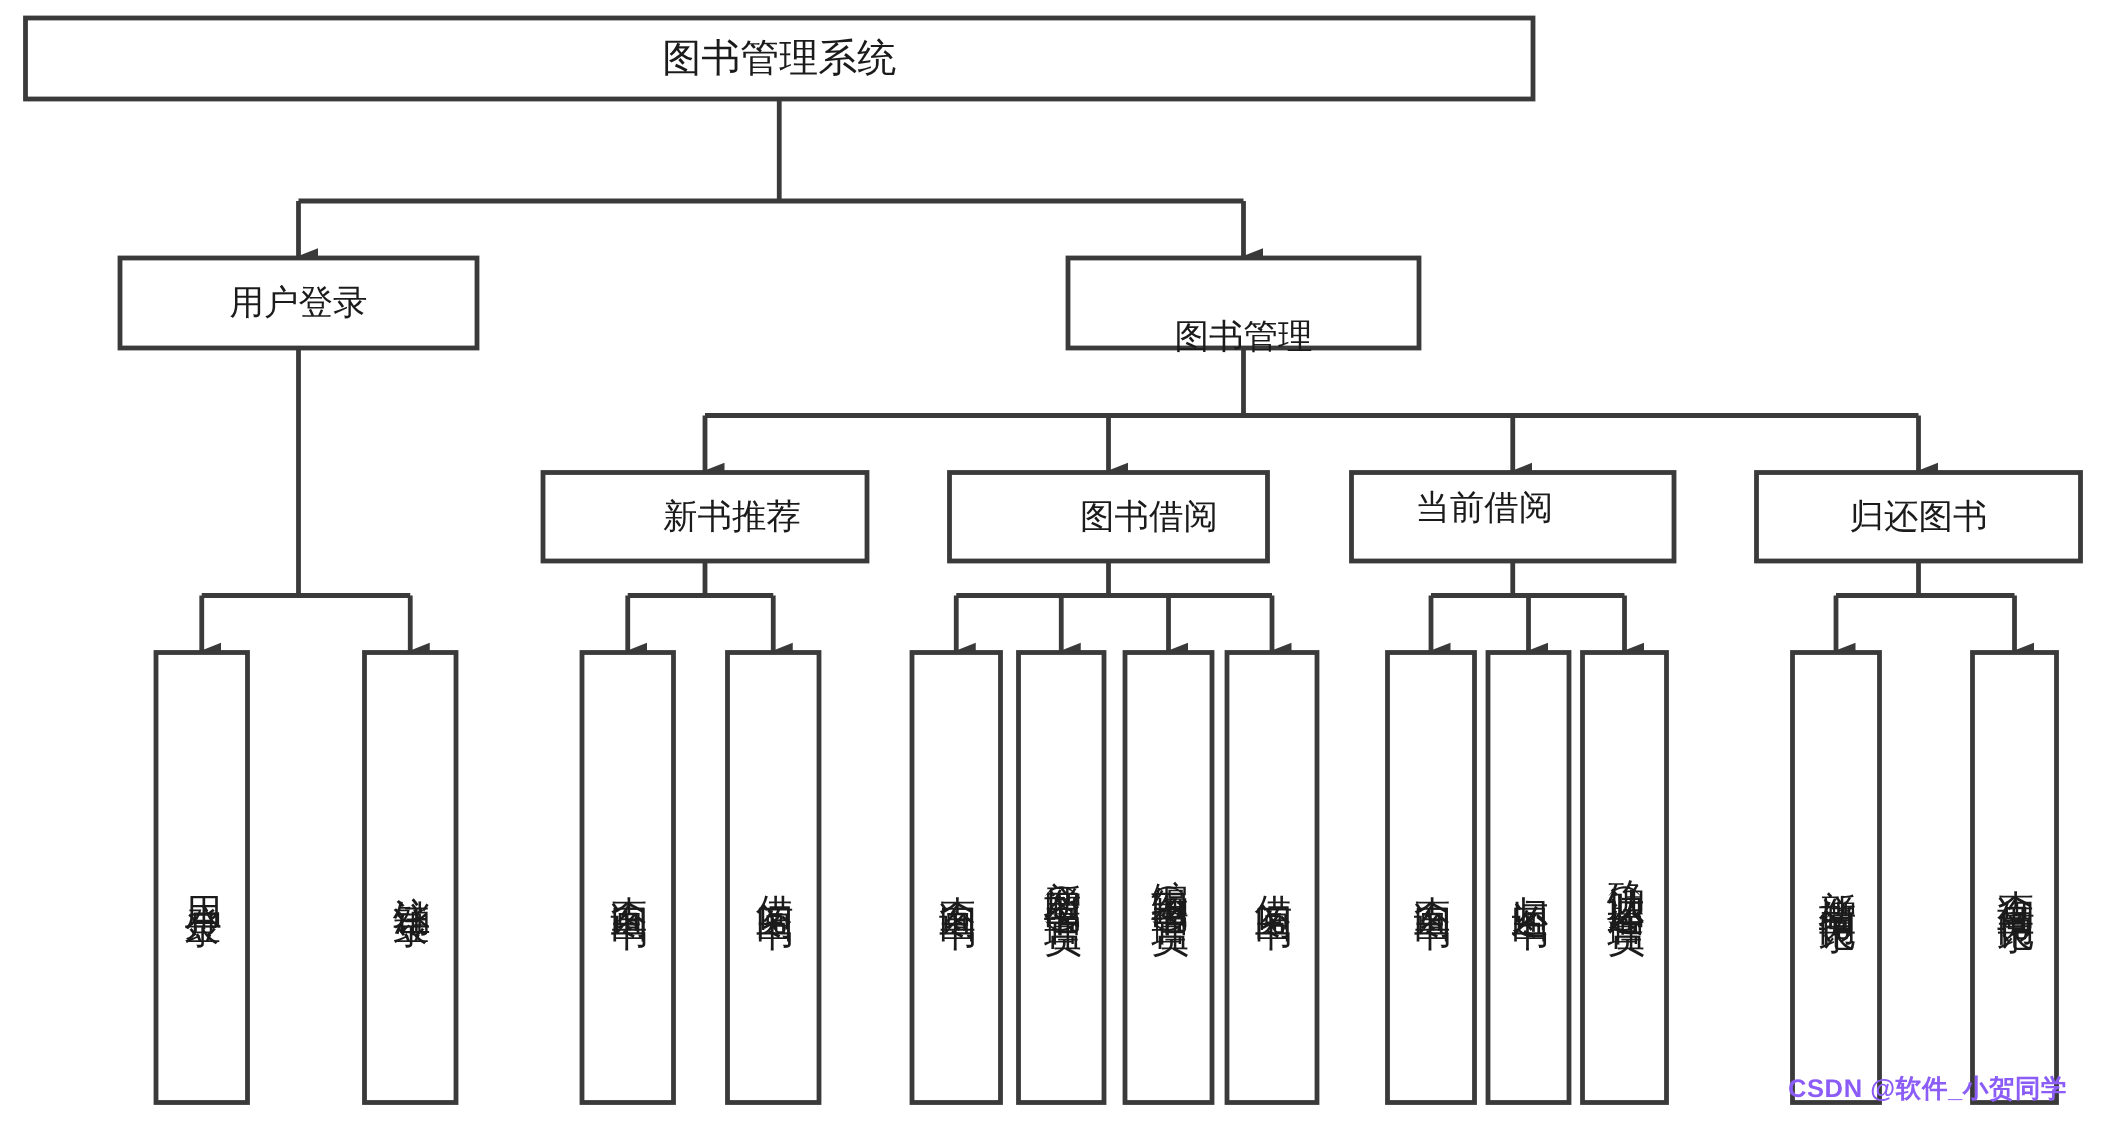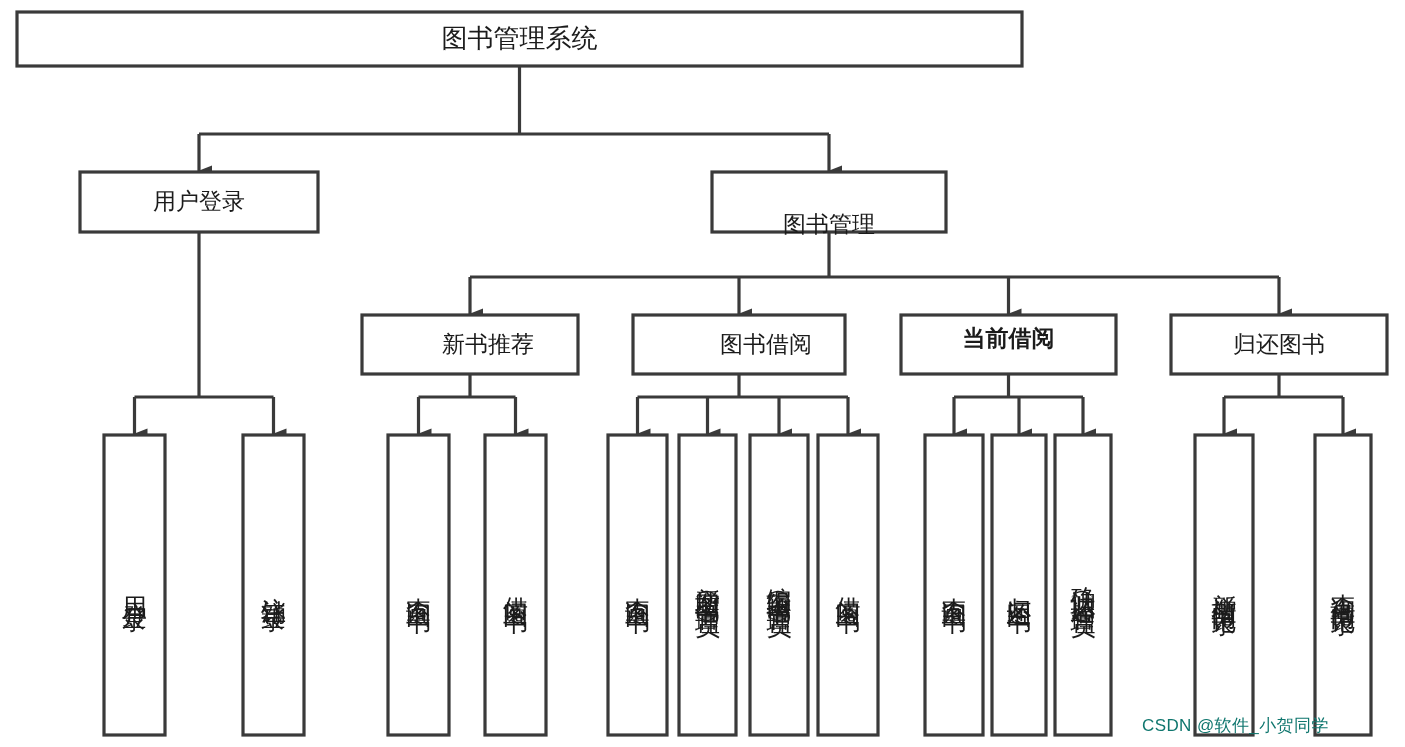--- a/index.html
+++ b/index.html
@@ -28,25 +28,26 @@
   .leaf-label{
     writing-mode:vertical-rl;
     text-orientation:upright;
     font-size:25px;
     letter-spacing:4px;
     line-height:1;
     white-space:normal;
   }
   .watermark{
     position:absolute;
-    left:1142px;top:714px;
+    left:1192px;top:714px;
     font-size:17px;
-    color:#0f766e;
+    color:#8b5cf6;
     letter-spacing:0.4px;
     white-space:nowrap;
+    font-weight:bold;
   }
 </style>
 </head>
 <body>
 
 <div id="stage">
 
   <svg class="diagram" viewBox="0 0 1405 747">
     <defs>
       <marker id="arrow" viewBox="0 0 12 14" refX="6" refY="13" markerWidth="12" markerHeight="14" orient="auto-start-reverse" markerUnits="userSpaceOnUse">
@@ -111,21 +112,21 @@
         <rect x="1315" y="435" width="56" height="300" class="node-box"></rect>
       </g>
   </svg>
 
   <div id="labels-layer">
       <div class="node-label lvl0-label" style="left: 17px; top: 12px; width: 1005px; height: 54px;">图书管理系统</div>
       <div class="node-label lvl1-label" style="left: 80px; top: 172px; width: 238px; height: 60px;">用户登录</div>
       <div class="node-label lvl1-label" style="left: 712px; top: 172px; width: 234px; height: 60px; margin-top: 23px;">图书管理</div>
       <div class="node-label lvl2-label" style="left: 362px; top: 315px; width: 252px; height: 59px;">新书推荐</div>
       <div class="node-label lvl2-label" style="left: 633px; top: 315px; width: 212px; height: 59px; margin-left: 27px;">图书借阅</div>
-      <div class="node-label lvl2-label" style="left: 901px; top: 315px; width: 215px; height: 48px; font-weight: bold;">当前借阅</div>
+      <div class="node-label lvl2-label" style="left: 882px; top: 315px; width: 215px; height: 48px;">当前借阅</div>
       <div class="node-label lvl2-label" style="left: 1171px; top: 315px; width: 216px; height: 59px;">归还图书</div>
       <div class="node-label leaf-label" style="left: 104px; top: 435px; width: 61px; height: 300px;">用户登录</div>
       <div class="node-label leaf-label" style="left: 243px; top: 435px; width: 61px; height: 300px;">注销登录</div>
       <div class="node-label leaf-label" style="left: 388px; top: 435px; width: 61px; height: 300px;">查询图书</div>
       <div class="node-label leaf-label" style="left: 485px; top: 435px; width: 61px; height: 300px;">借阅图书</div>
       <div class="node-label leaf-label" style="left: 608px; top: 435px; width: 59px; height: 300px;">查询图书</div>
       <div class="node-label leaf-label" style="left: 679px; top: 435px; width: 57px; height: 300px;">新增图书（管理员）</div>
       <div class="node-label leaf-label" style="left: 750px; top: 435px; width: 58px; height: 300px;">编辑图书（管理员）</div>
       <div class="node-label leaf-label" style="left: 818px; top: 435px; width: 60px; height: 300px;">借阅图书</div>
       <div class="node-label leaf-label" style="left: 925px; top: 435px; width: 58px; height: 300px;">查询图书</div>

